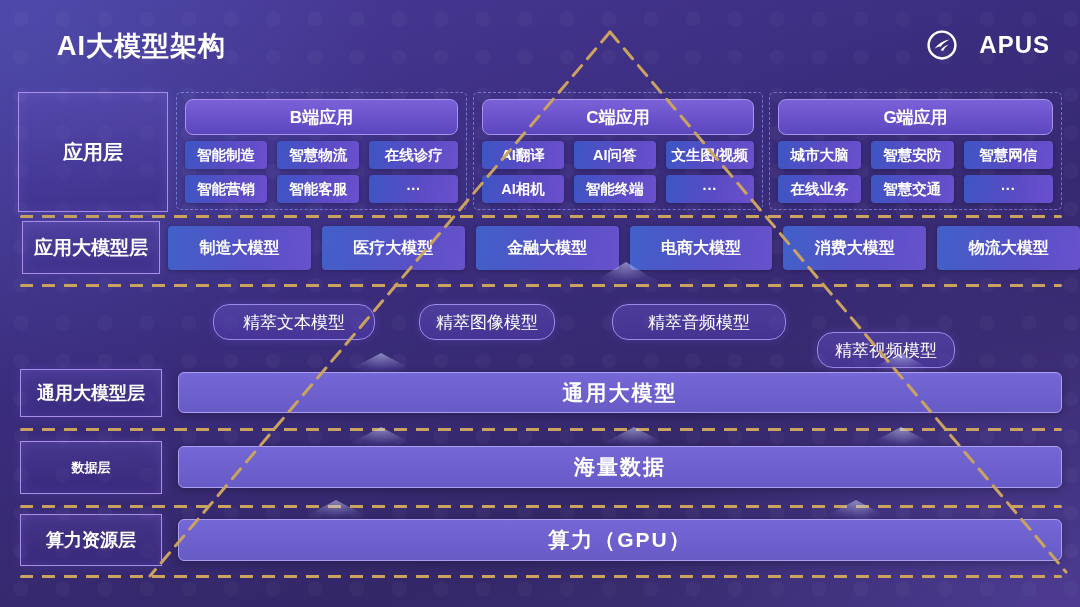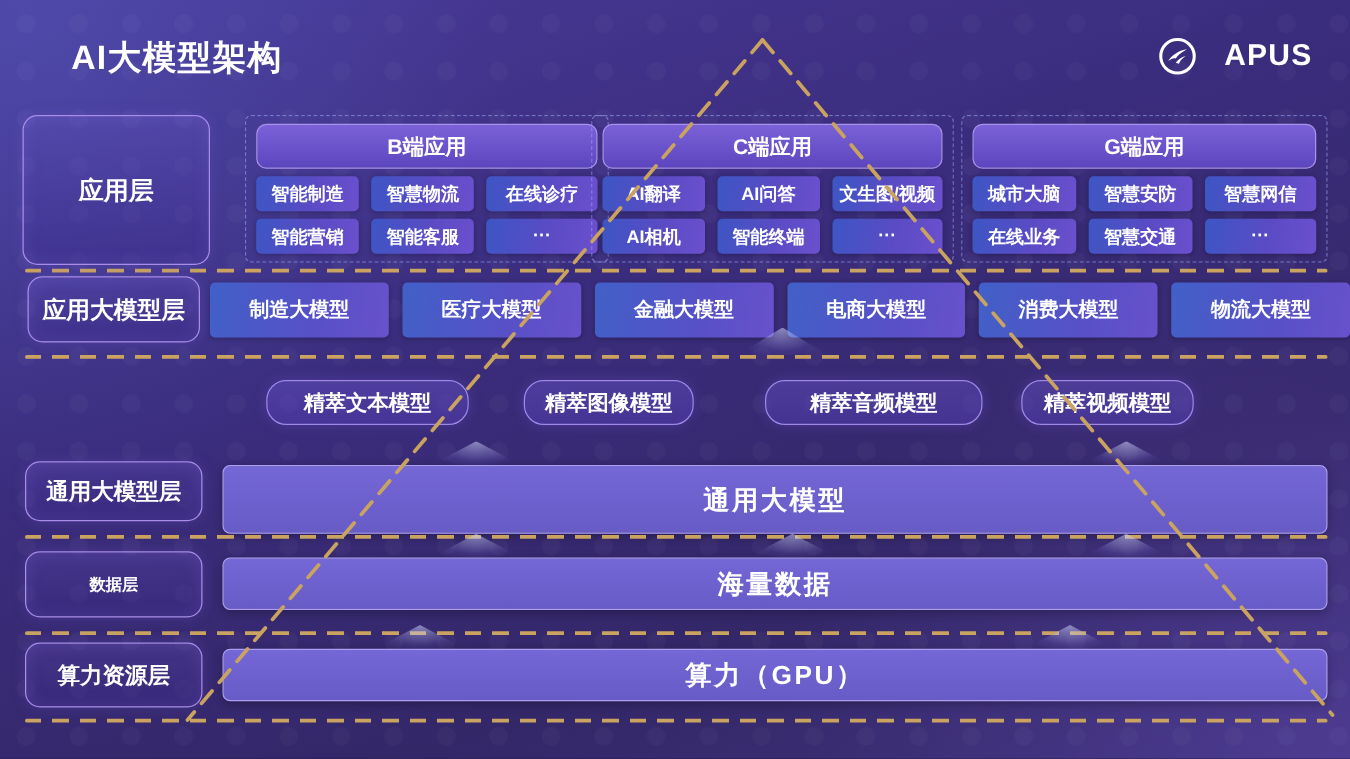--- a/index.html
+++ b/index.html
@@ -16,21 +16,21 @@
     background-image:radial-gradient(circle, rgba(255,255,255,.05) 7px, transparent 8px);
     background-size:42px 38px;
   }
   .title{position:absolute;left:57px;top:28px;font-size:27px;font-weight:bold;letter-spacing:1px;}
   .logo{position:absolute;right:30px;top:30px;display:flex;align-items:center;gap:22px;}
   .logo-text{font-size:24px;font-weight:bold;letter-spacing:1px;}
 
   .label-box{
     position:absolute;display:flex;align-items:center;justify-content:center;
     background:linear-gradient(180deg, rgba(118,95,215,.20), rgba(58,40,138,.38));
-    border:1.5px solid rgba(178,152,242,.9);border-radius:12px;
+    border:1.5px solid rgba(178,152,242,.9);border-radius:0;
     box-shadow:0 0 10px rgba(120,90,220,.25), inset 0 0 14px rgba(150,120,240,.18);
     font-weight:bold;white-space:nowrap;
   }
   .group{
     position:absolute;top:92px;height:118px;box-sizing:border-box;
     border:1px dashed rgba(158,172,255,.55);border-radius:5px;padding:6px 8px;
     display:flex;flex-direction:column;
   }
   .group-header{
     height:36px;margin-bottom:6px;border-radius:8px;flex:none;
@@ -51,21 +51,21 @@
     flex:1;border-radius:4px;display:flex;align-items:center;justify-content:center;
     background:linear-gradient(100deg,#4160C8 0%,#5850C6 60%,#6852CC 100%);
     font-size:16px;font-weight:bold;white-space:nowrap;
     box-shadow:0 1px 4px rgba(0,0,0,.25);
   }
   .refined-box{
     position:absolute;top:304px;height:36px;box-sizing:border-box;
     background:linear-gradient(180deg, rgba(110,90,212,.38), rgba(84,62,182,.48));
     border:1.5px solid #9E89E8;border-radius:16px;
     display:flex;align-items:center;justify-content:center;
-    font-size:17px;font-weight:bold;white-space:nowrap;
+    font-size:17px;font-weight:normal;white-space:nowrap;
     box-shadow:0 0 10px rgba(120,90,220,.3);
   }
   .bar{
     position:absolute;left:178px;width:884px;height:42px;box-sizing:border-box;
     background:linear-gradient(180deg,#7467D6 0%,#675BC6 100%);
     border:1.5px solid #AC9EF0;border-radius:6px;
     display:flex;align-items:center;justify-content:center;
     font-size:21px;font-weight:bold;letter-spacing:2px;
     box-shadow:0 2px 8px rgba(0,0,0,.25);
   }
@@ -95,21 +95,21 @@
         <circle cx="16" cy="16" r="14.3" fill="none" stroke="#ffffff" stroke-width="2.6"></circle>
         <path d="M8 20 C12 14, 18 11, 24 10 C19 13, 16 15, 14.5 18 C13 17, 10.5 18.5, 8 20 Z" fill="#ffffff"></path>
         <path d="M14.5 21.5 C16.5 18.8, 19.5 16.8, 23 15.8 C20.2 17.8, 18.3 19.8, 17.2 22.3 Z" fill="#ffffff"></path>
       </svg>
     </span>
     <span class="logo-text">APUS</span>
   </div>
 
   <div class="label-box" style="left:18px;top:92px;width:148px;height:118px;font-size:20px;">应用层</div>
 
-  <div class="group" style="left:176px;width:291px;margin-left:20px;">
+  <div class="group" style="left:176px;width:291px;">
     <div class="group-header">B端应用</div>
     <div class="chip-grid">
       <div class="chip">智能制造</div>
       <div class="chip">智慧物流</div>
       <div class="chip">在线诊疗</div>
       <div class="chip">智能营销</div>
       <div class="chip">智能客服</div>
       <div class="chip">···</div>
     </div>
   </div>
@@ -149,24 +149,24 @@
     <div class="model-chip">消费大模型</div>
     <div class="model-chip">物流大模型</div>
     <div class="model-chip">···</div>
   </div>
 
   <div class="sep" style="top:284px;"></div>
 
   <div class="refined-box" style="left:213px;width:162px;">精萃文本模型</div>
   <div class="refined-box" style="left:419px;width:136px;">精萃图像模型</div>
   <div class="refined-box" style="left:612px;width:174px;">精萃音频模型</div>
-  <div class="refined-box" style="left:817px;width:138px;">精萃视频模型</div>
+  <div class="refined-box" style="left:817px;width:138px;margin-top:28px;">精萃视频模型</div>
 
   <div class="label-box" style="left:20px;top:369px;width:140px;height:46px;font-size:18px;">通用大模型层</div>
-  <div class="bar" style="top:372px;height:55px;">通用大模型</div>
+  <div class="bar" style="top:372px;height:41px;">通用大模型</div>
 
   <div class="sep" style="top:428px;"></div>
 
   <div class="label-box" style="left:20px;top:441px;width:140px;height:51px;font-size:13px;">数据层</div>
   <div class="bar" style="top:446px;">海量数据</div>
 
   <div class="sep" style="top:505px;"></div>
 
   <div class="label-box" style="left:20px;top:514px;width:140px;height:50px;font-size:18px;">算力资源层</div>
   <div class="bar" style="top:519px;">算力（GPU）</div>

